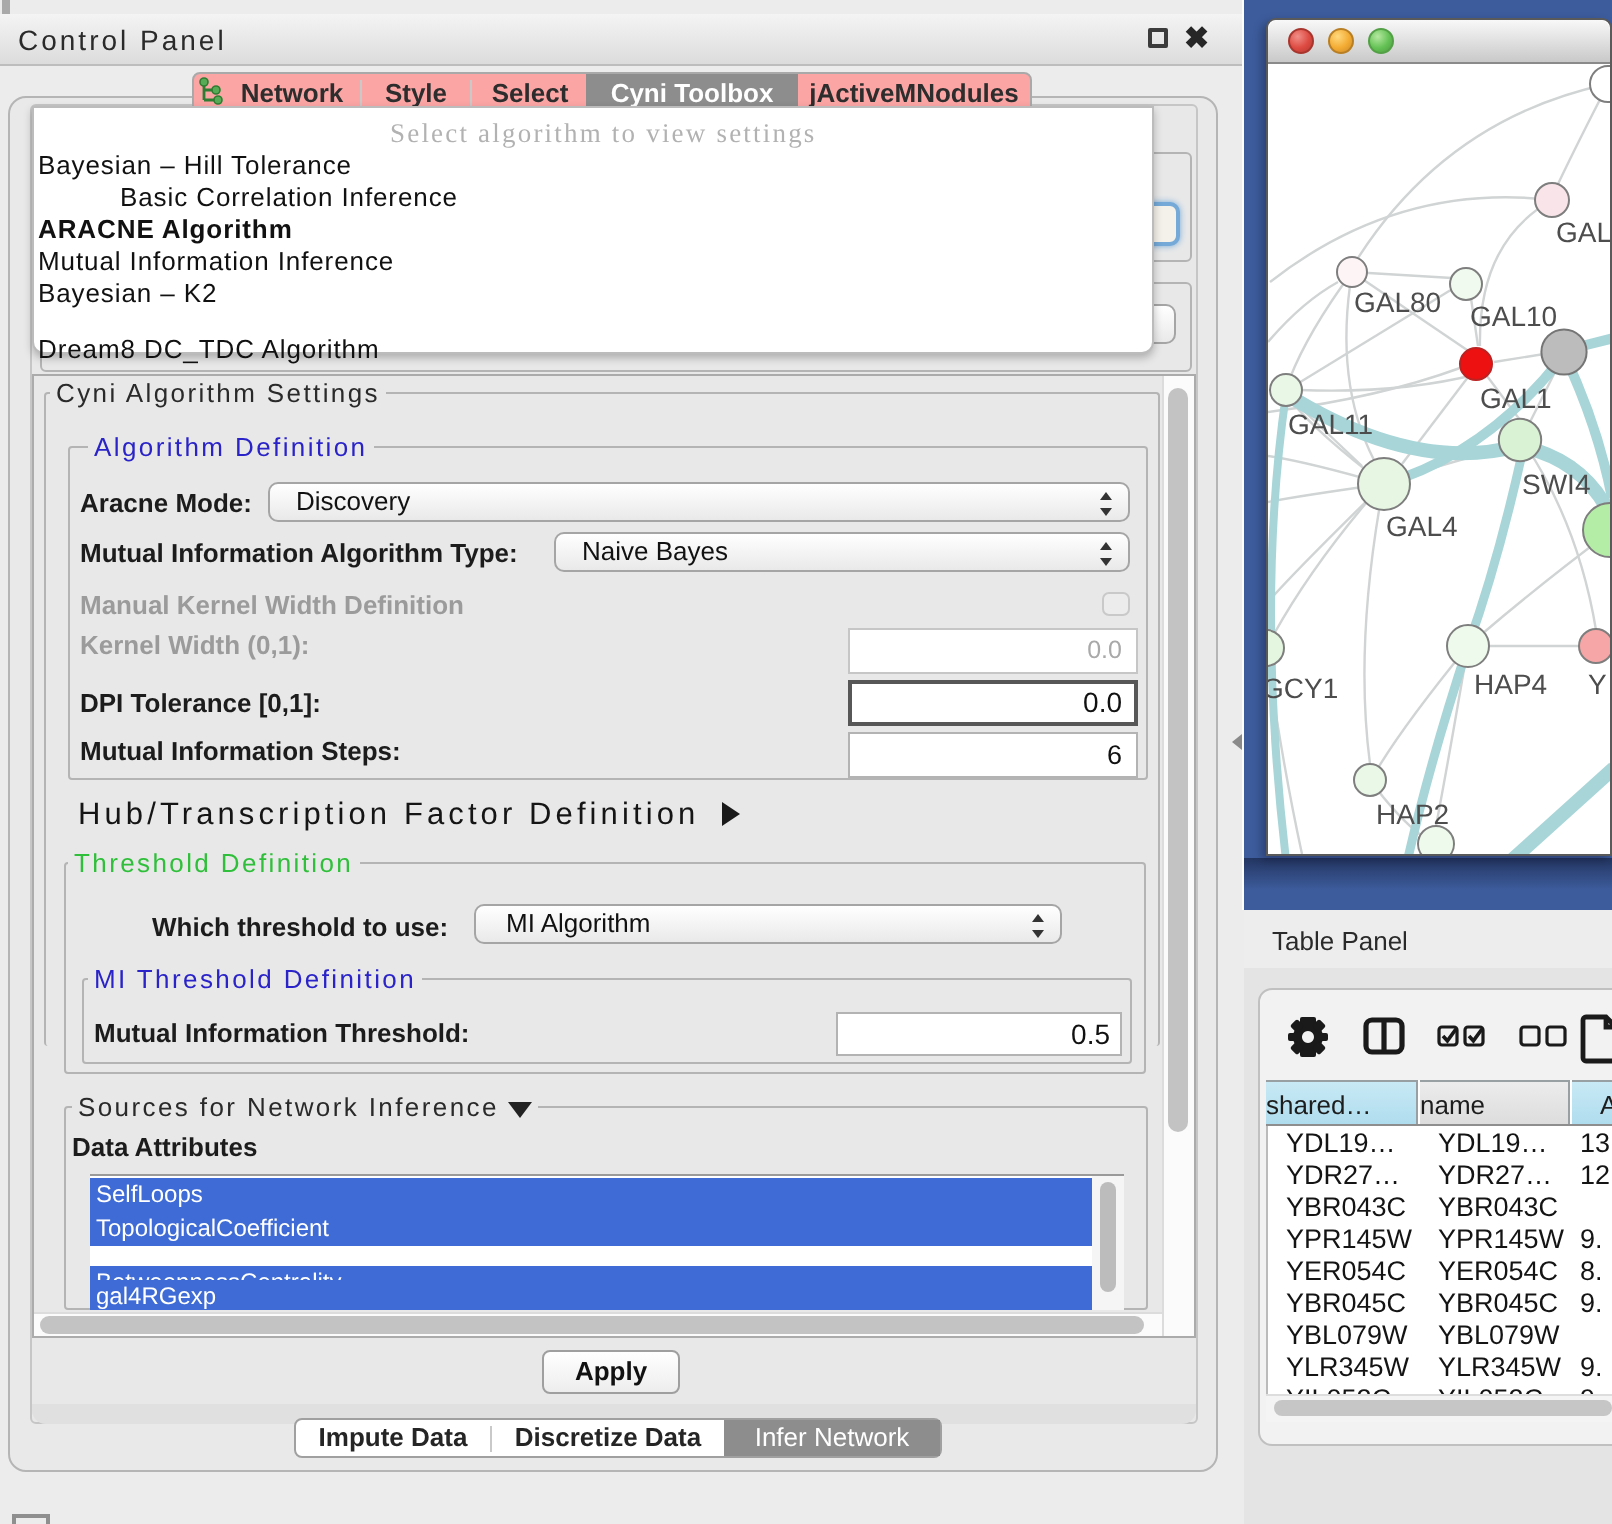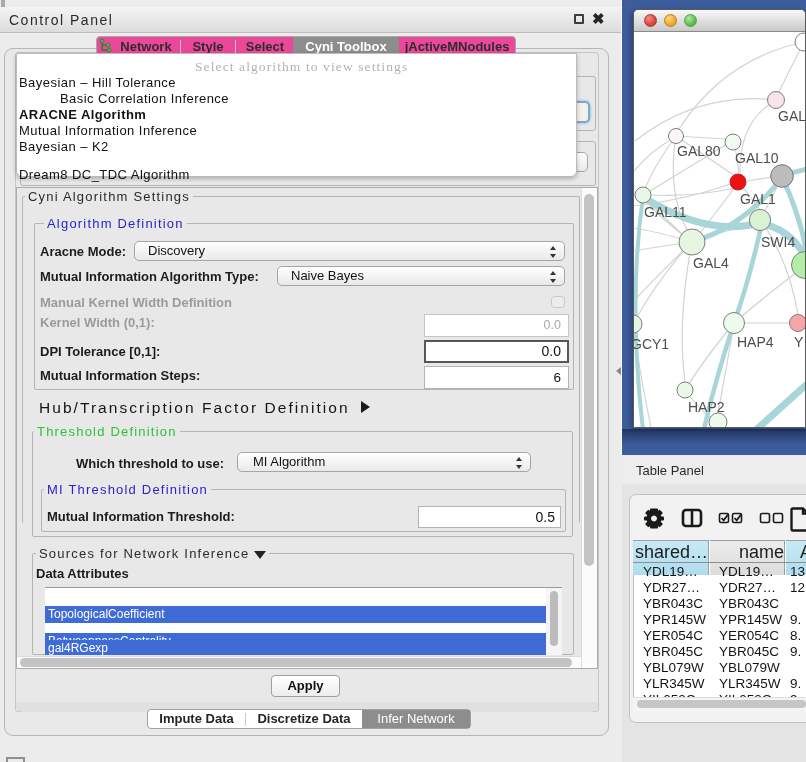--- a/index.html
+++ b/index.html
@@ -8,21 +8,21 @@
 .abs { position:absolute; }
 #cp { position:absolute; left:0; top:7px; width:621px; height:755px; background:#ececec; }
 #cp-title { position:absolute; left:0; top:7px; width:621px; height:26px;
   background:linear-gradient(#f4f4f4,#dcdcdc); border-bottom:1px solid #bdbdbd; }
 .fbtn { position:absolute; width:10px; height:10px; border:2px solid #3c3c3c; border-radius:1px; }
 #card { position:absolute; left:4px; top:48px; width:605px; height:688px;
   background:#e9e9e9; border:1px solid #b5b5b5; border-radius:9px; }
 #cardb { position:absolute; left:15px; top:52px; width:584px; height:660px;
   background:#e8e8e8; border:1px solid #c6c6c6; border-radius:3px; }
 #toptabs { position:absolute; left:96px; top:36px; width:420px; height:21px;
-  background:#ec4899; border:1px solid #a9a9a9; border-radius:4px; font-size:13px; font-weight:bold; color:#2d2d2d; }
+  background:#fca5a5; border:1px solid #a9a9a9; border-radius:4px; font-size:13px; font-weight:bold; color:#2d2d2d; }
 .seg { position:absolute; top:0; height:19px; line-height:19px; text-align:center; }
 .sep { position:absolute; top:3px; width:1px; height:13px; background:#c9c9c9; }
 #spane { position:absolute; left:16px; top:187px; width:582px; height:482px;
   border:1px solid #ababab; background:#e8e8e8; }
 .grp { position:absolute; border:1px solid #b4b4b4; border-radius:2px; }
 .gtitle { position:absolute; top:-8px; background:#e8e8e8; font-size:13px; letter-spacing:1.2px; padding:0 3px; white-space:nowrap; line-height:15px; }
 .lbl { position:absolute; font-size:13px; font-weight:bold; color:#1c1c1c; white-space:nowrap; }
 .dis { color:#9b9b9b; }
 .combo { position:absolute; height:20px; background:linear-gradient(#ffffff,#e9e9e9);
   border:1px solid #a5a5a5; border-radius:5px; font-size:13px; color:#111; line-height:18px; }
@@ -49,21 +49,21 @@
 #macwin { position:absolute; left:633px; top:9px; width:173px; height:419px;
   background:#fff; border:1px solid #5a5a5a; border-radius:5px 5px 0 0; box-shadow:-2px 2px 5px rgba(0,0,20,0.3); }
 #mactitle { position:absolute; left:0; top:0; width:100%; height:22px;
   background:linear-gradient(#f8f8f8,#c9c9c9); border-bottom:1px solid #8a8a8a; border-radius:5px 5px 0 0; }
 .light { position:absolute; top:4px; width:13px; height:13px; border-radius:50%; }
 #tpanel { position:absolute; left:622px; top:455px; width:184px; height:307px; background:#e4e4e4; }
 #tpanel .hdr { position:absolute; left:0; top:0; width:184px; height:29px; background:#ededed;
   font-size:13px; color:#2a2a2a; }
 #tcard { position:absolute; left:629px; top:494px; width:190px; height:229px;
   background:#f2f2f2; border:1px solid #c0c0c0; border-radius:7px; }
-.th { position:absolute; top:540px; height:35px; font-size:18px; color:#1d1d1d; text-align:right; line-height:23px; }
+.th { position:absolute; top:540px; height:23px; font-size:13px; color:#1d1d1d; text-align:left; line-height:23px; }
 .td { position:absolute; font-size:13.5px; color:#141414; white-space:nowrap; }
 </style>
 </head>
 <body>
 <div class="abs" style="left:1px;top:0;width:4px;height:7px;background:#a9a9a9;"></div>
 
 <div id="cp"></div>
 <div id="cp-title">
   <span class="abs" style="left:9px;top:5px;font-size:14px;letter-spacing:1.5px;color:#2a2a2a;">Control Panel</span>
   <div class="fbtn" style="left:574px;top:7px;"></div>
@@ -140,20 +140,21 @@
 <div class="combo" style="left:237px;top:452px;width:294px;">
     <span style="position:absolute;left:15px;">MI Algorithm</span>
     <span class="carr"></span>
   </div>
 
 <span class="lbl" style="left:47px;top:509px;">Mutual Information Threshold:</span>
 <div class="inp" style="left:418px;top:506px;width:143px;height:22px;line-height:20px;font-size:14px;padding-right:5px;">0.5</div>
 
 <span class="lbl" style="left:36px;top:566px;">Data Attributes</span>
 <div id="dlist">
+  <div class="row" style="top:1px;">SelfLoops</div>
   <div class="row" style="top:18px;">TopologicalCoefficient</div>
   <div class="row" style="top:45px;">BetweennessCentrality</div>
   <div class="row" style="top:52px;">gal4RGexp</div>
   <div class="abs" style="left:501px;top:0;width:16px;height:68px;background:#f5f5f5;"></div>
   <div class="abs" style="left:505px;top:3px;width:8px;height:55px;background:#bcbcbc;border-radius:4px;"></div>
 </div>
 
 <div class="abs" style="left:581px;top:188px;width:16px;height:480px;background:#fbfbfb;border-left:1px solid #dcdcdc;"></div>
 <div class="abs" style="left:584px;top:194px;width:10px;height:372px;background:#c3c3c3;border-radius:5px;"></div>
 <div class="abs" style="left:17px;top:656px;width:564px;height:12px;background:#fbfbfb;border-top:1px solid #dcdcdc;"></div>

